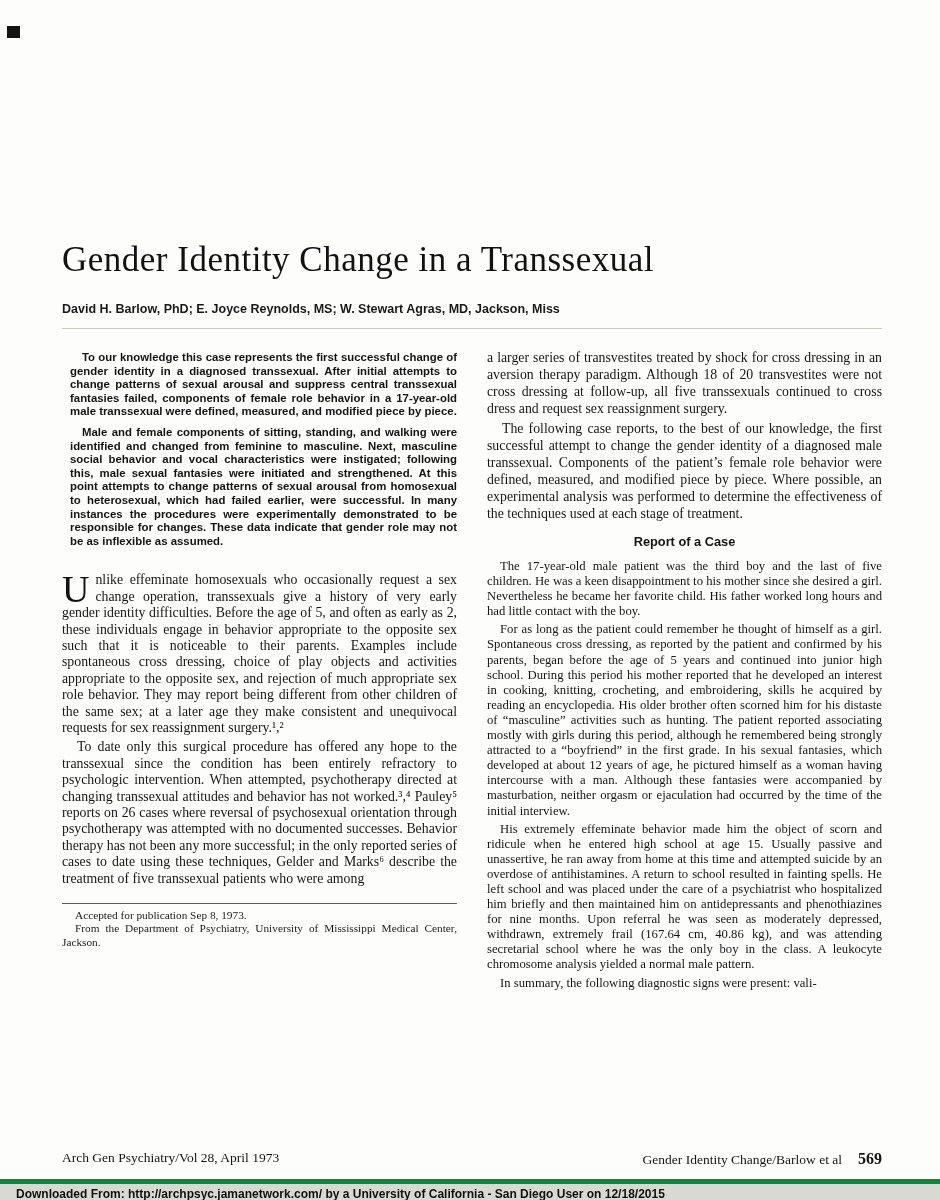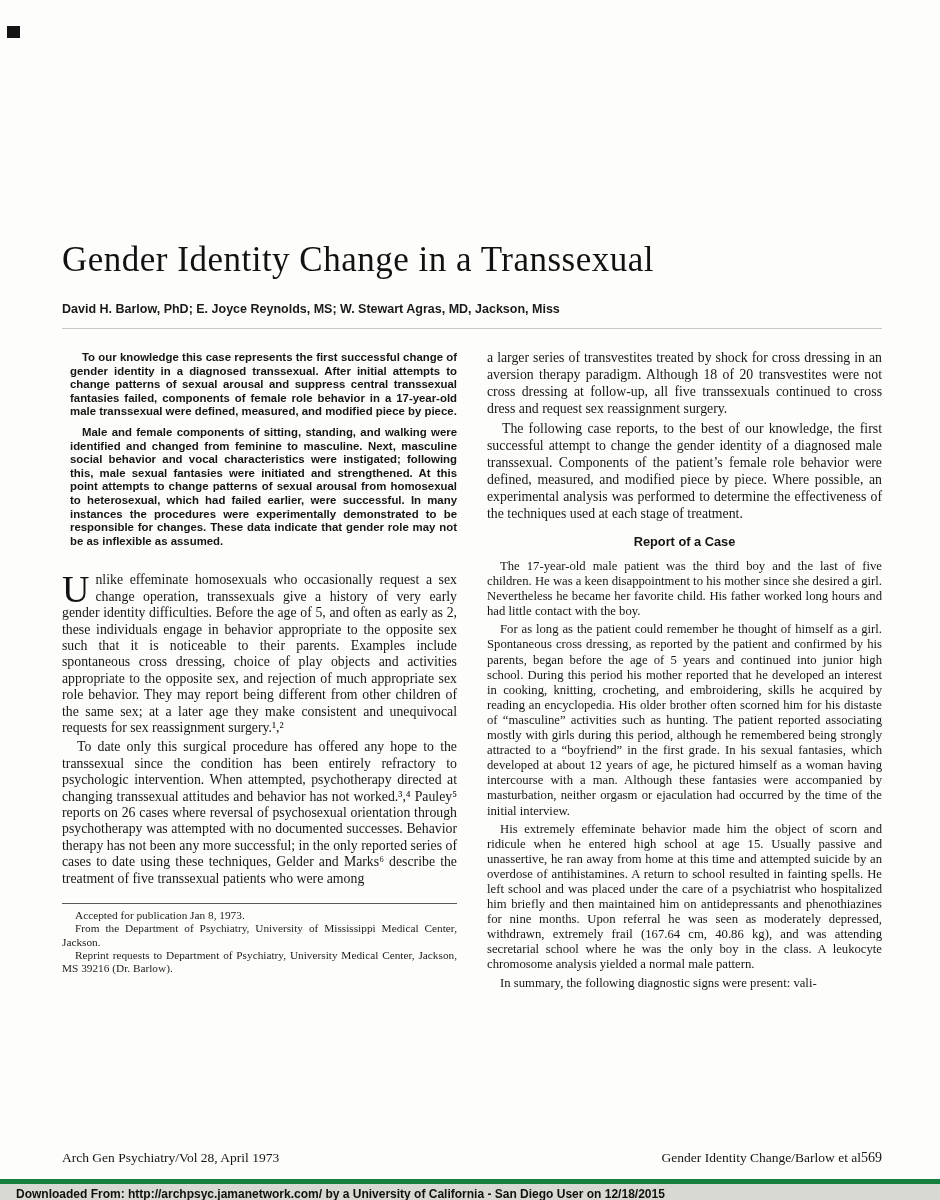--- a/index.html
+++ b/index.html
@@ -107,21 +107,21 @@
   }
 
   
   .footer {
     position: absolute; left: 62px; right: 58px; top: 1150px;
     display: flex; justify-content: space-between; align-items: flex-start;
     font-family: "Liberation Serif", serif;
     font-size: 13.5px;
     color: #151515;
   }
-  .footer .pageno { font-weight: 400; font-size: 14px; }
+  .footer .pageno { font-weight: 700; margin-left: 16px; font-size: 16px; }
 
   .download-bar {
     position: absolute; left: 0; right: 0; bottom: 0; height: 21px;
     background: #d9d9d4;
     border-top: 5px solid #15803d;
     font-family: "Liberation Sans", sans-serif;
     font-weight: 700;
     font-size: 12px;
     line-height: 20px;
     color: #10100e;
@@ -153,23 +153,22 @@
             <p>Male and female components of sitting, standing, and walking were identified and changed from feminine to masculine. Next, masculine social behavior and vocal characteristics were instigated; following this, male sexual fantasies were initiated and strengthened. At this point attempts to change patterns of sexual arousal from homosexual to heterosexual, which had failed earlier, were successful. In many instances the procedures were experimentally demonstrated to be responsible for changes. These data indicate that gender role may not be as inflexible as assumed.</p>
           </div>
 
         <p class="intro"><span class="dropcap">U</span><span>nlike effeminate homosexuals who occasionally request a sex change operation, transsexuals give a history of very early gender identity difficulties. Before the age of 5, and often as early as 2, these individuals engage in behavior appropriate to the opposite sex such that it is noticeable to their parents. Examples include spontaneous cross dressing, choice of play objects and activities appropriate to the opposite sex, and rejection of much appropriate sex role behavior. They may report being different from other children of the same sex; at a later age they make consistent and unequivocal requests for sex reassignment surgery.¹,²</span></p>
 
         <div class="bodytext">
             <p>To date only this surgical procedure has offered any hope to the transsexual since the condition has been entirely refractory to psychologic intervention. When attempted, psychotherapy directed at changing transsexual attitudes and behavior has not worked.³,⁴ Pauley⁵ reports on 26 cases where reversal of psychosexual orientation through psychotherapy was attempted with no documented successes. Behavior therapy has not been any more successful; in the only reported series of cases to date using these techniques, Gelder and Marks⁶ describe the treatment of five transsexual patients who were among</p>
           </div>
 
         <div class="footnote">
-            <p>Accepted for publication Jan 8, 1973.</p>
+            <p>Accepted for publication Sep 8, 1973.</p>
             <p>From the Department of Psychiatry, University of Mississippi Medical Center, Jackson.</p>
-            <p>Reprint requests to Department of Psychiatry, University Medical Center, Jackson, MS 39216 (Dr. Barlow).</p>
           </div>
 
       </div>
 
       <div class="col">
 
         <div class="cont">
             <p>a larger series of transvestites treated by shock for cross dressing in an aversion therapy paradigm. Although 18 of 20 transvestites were not cross dressing at follow-up, all five transsexuals continued to cross dress and request sex reassignment surgery.</p>
             <p>The following case reports, to the best of our knowledge, the first successful attempt to change the gender identity of a diagnosed male transsexual. Components of the patient’s female role behavior were defined, measured, and modified piece by piece. Where possible, an experimental analysis was performed to determine the effectiveness of the techniques used at each stage of treatment.</p>
           </div>

